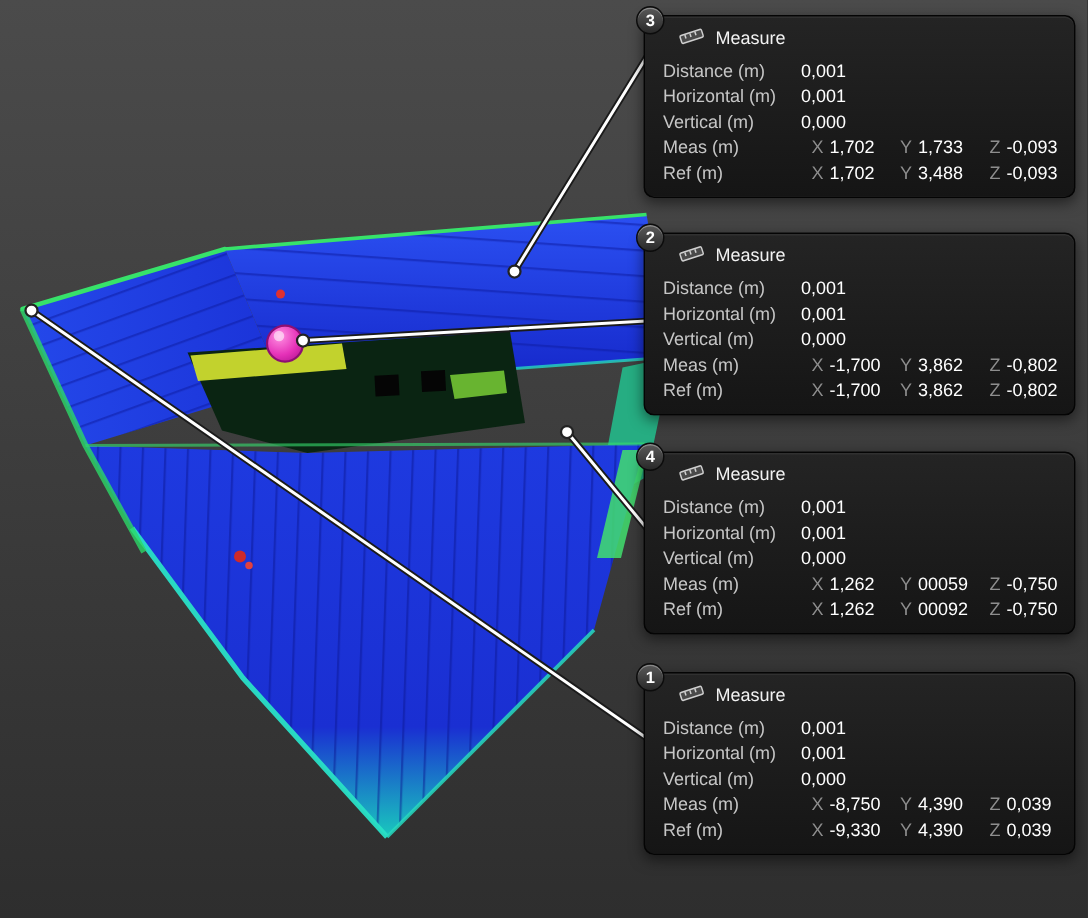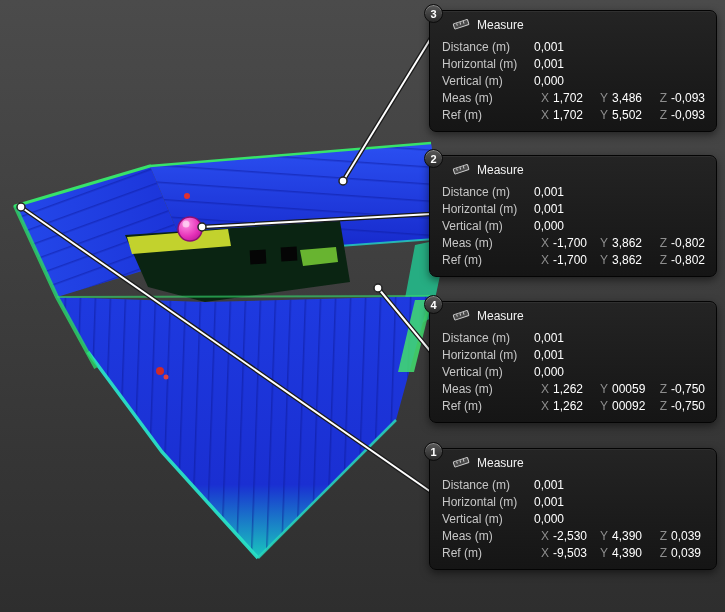--- a/index.html
+++ b/index.html
@@ -162,32 +162,32 @@
     <div class="row">
         <span class="lbl">Vertical (m)</span>
         <span class="val">0,000</span>
       </div>
     <div class="row">
         <span class="lbl">Meas (m)</span>
         <span class="axes">
           <span class="ax">X</span>
           <span class="av">1,702</span>
           <span class="ax">Y</span>
-          <span class="av">3,486</span>
+          <span class="av">1,733</span>
           <span class="ax">Z</span>
           <span class="av">-0,093</span>
         </span>
       </div>
     <div class="row">
         <span class="lbl">Ref (m)</span>
         <span class="axes">
           <span class="ax">X</span>
           <span class="av">1,702</span>
           <span class="ax">Y</span>
-          <span class="av">5,502</span>
+          <span class="av">3,488</span>
           <span class="ax">Z</span>
           <span class="av">-0,093</span>
         </span>
       </div>
   </div>
 
   <div class="panel" style="top:155px">
     <div class="badge">2</div>
     <div class="panel-title">
       <span class="ruler">
@@ -313,32 +313,32 @@
         <span class="val">0,001</span>
       </div>
     <div class="row">
         <span class="lbl">Vertical (m)</span>
         <span class="val">0,000</span>
       </div>
     <div class="row">
         <span class="lbl">Meas (m)</span>
         <span class="axes">
           <span class="ax">X</span>
-          <span class="av">-2,530</span>
+          <span class="av">-8,750</span>
           <span class="ax">Y</span>
           <span class="av">4,390</span>
           <span class="ax">Z</span>
           <span class="av">0,039</span>
         </span>
       </div>
     <div class="row">
         <span class="lbl">Ref (m)</span>
         <span class="axes">
           <span class="ax">X</span>
-          <span class="av">-9,503</span>
+          <span class="av">-9,330</span>
           <span class="ax">Y</span>
           <span class="av">4,390</span>
           <span class="ax">Z</span>
           <span class="av">0,039</span>
         </span>
       </div>
   </div>
 
 </div>
 

